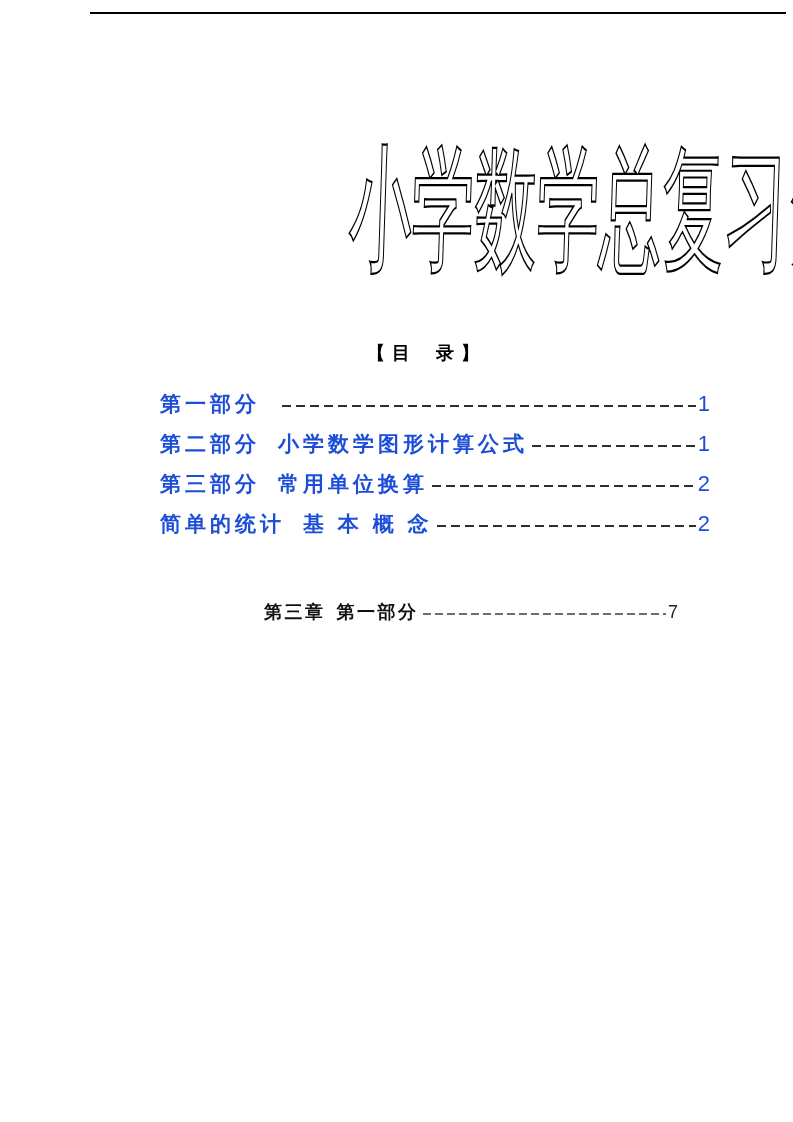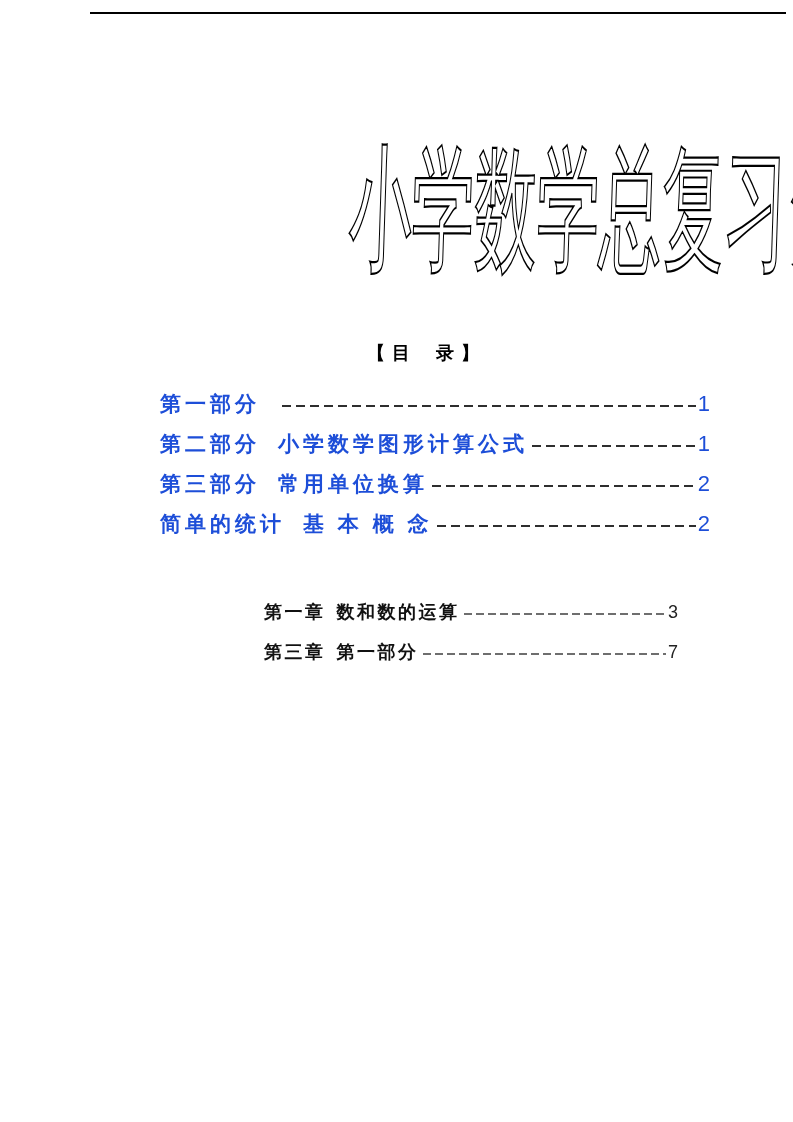--- a/index.html
+++ b/index.html
@@ -145,26 +145,20 @@
     <div class="row">
       <span class="label">简单的统计</span>
       <span class="title">基 本 概 念</span>
       <span class="leader"></span>
       <span class="page-num">2</span>
     </div>
   </div>
 
   <div class="chapters">
     <div class="row">
-      <span class="label">第一章</span>
-      <span class="title">数和数的运算</span>
-      <span class="leader"></span>
-      <span class="page-num">3</span>
-    </div>
-    <div class="row">
       <span class="label">第三章</span>
       <span class="title">第一部分</span>
       <span class="leader"></span>
       <span class="page-num">7</span>
     </div>
   </div>
 
 </div>
 
 </body></html>

